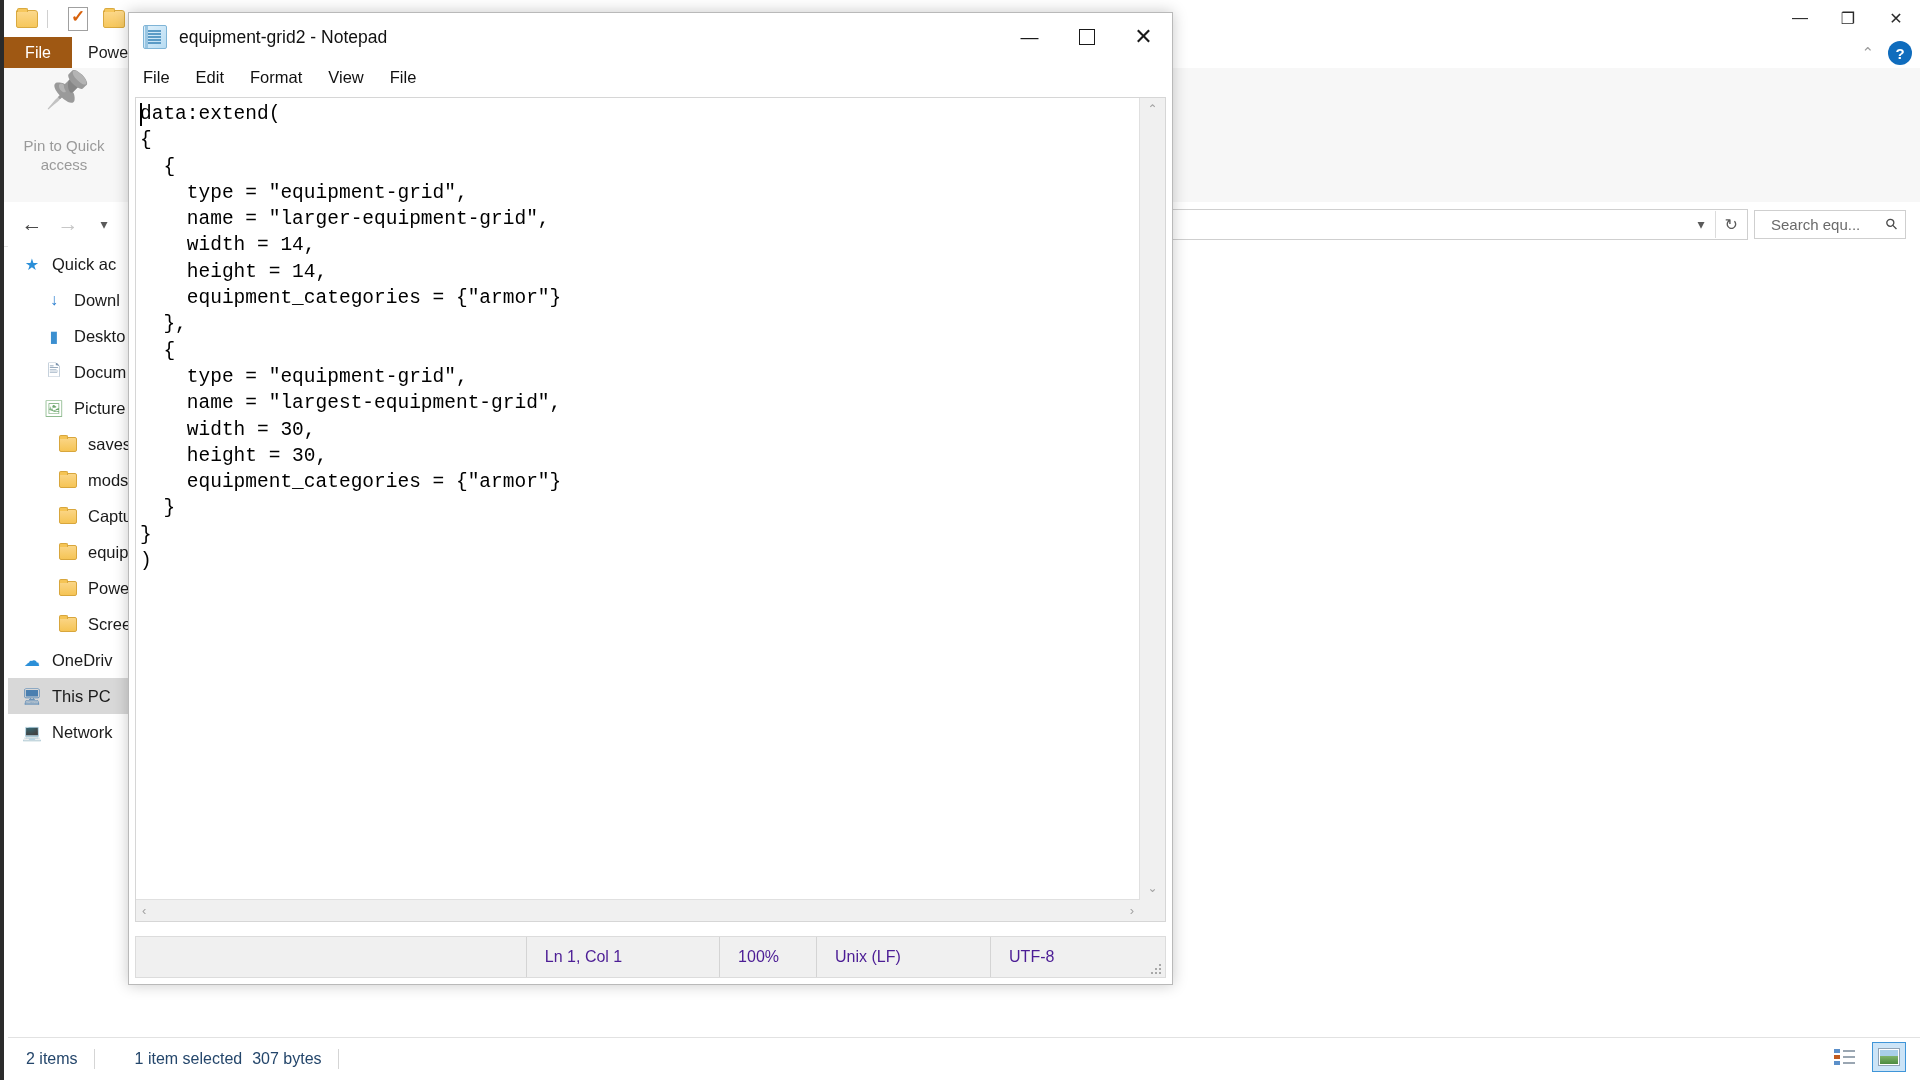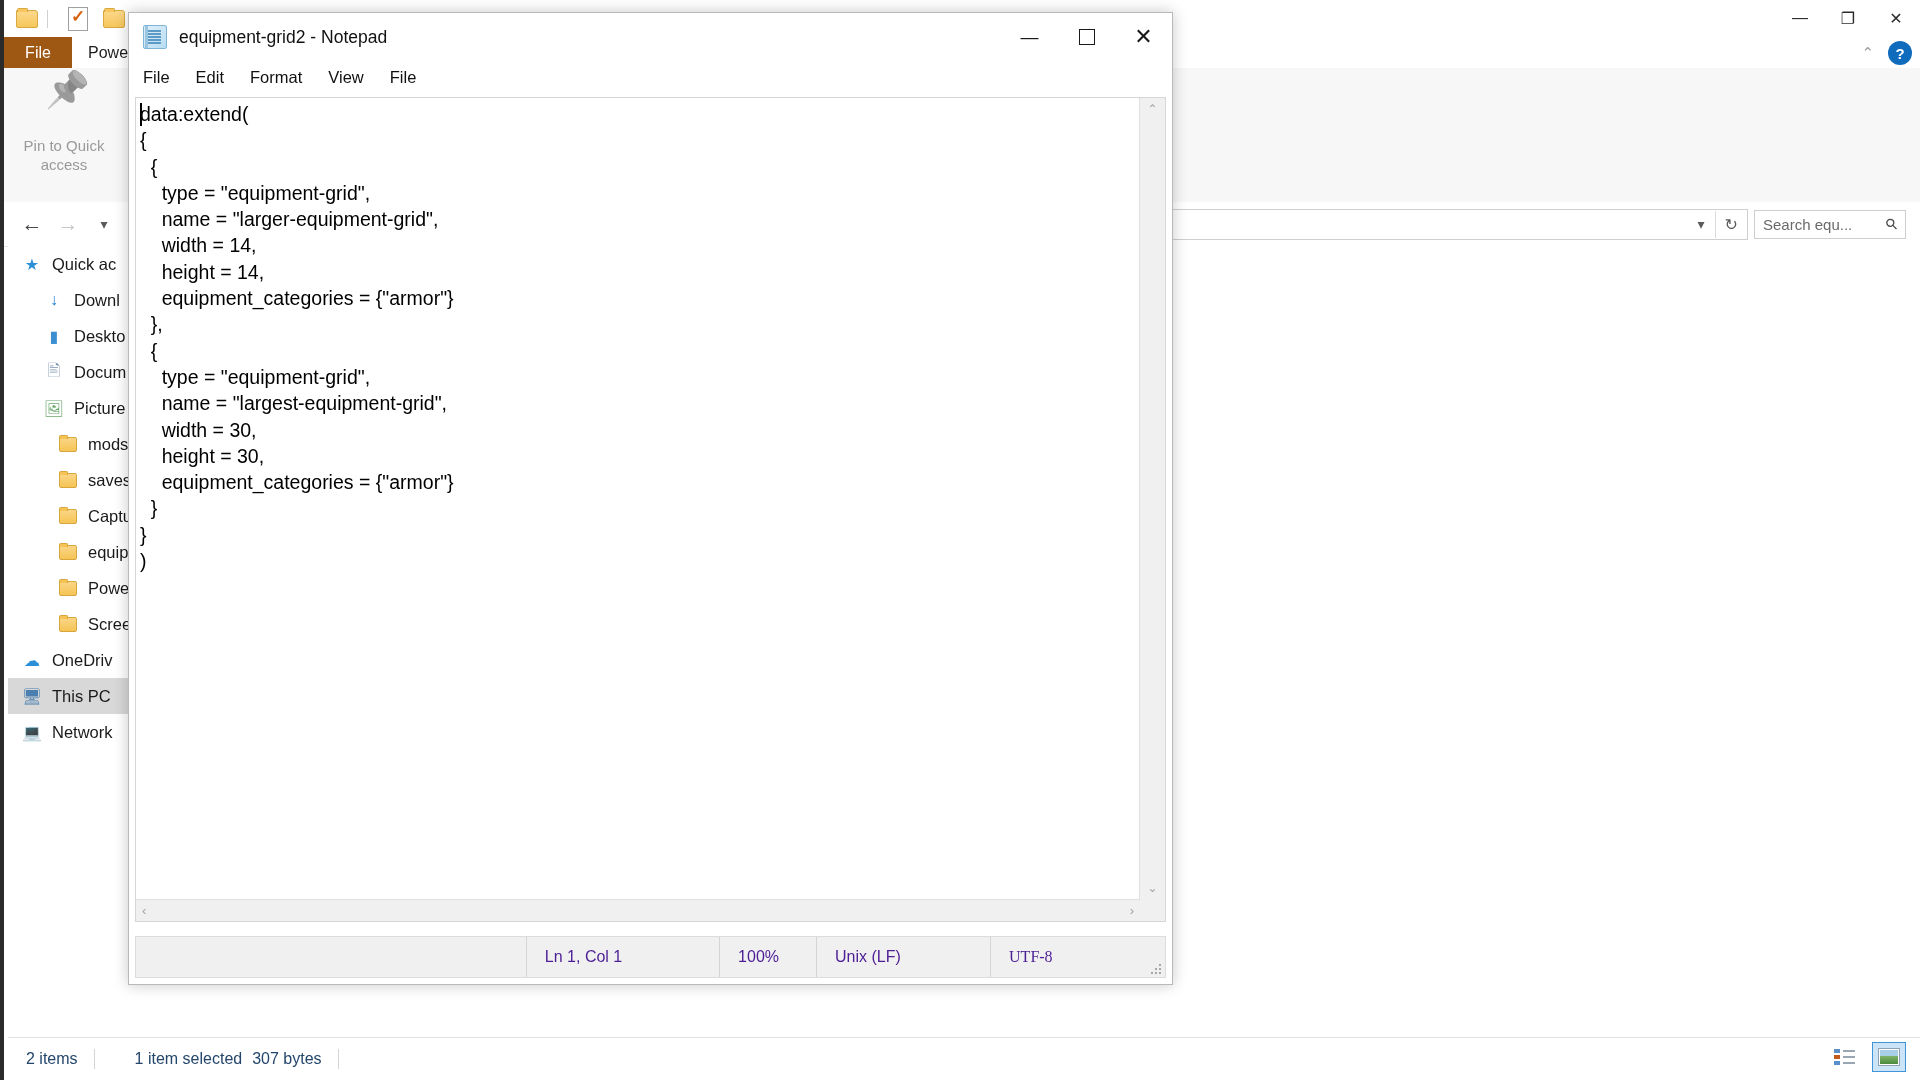--- a/index.html
+++ b/index.html
@@ -140,21 +140,21 @@
   .addr-refresh {
     border-left: 1px solid #dcdcdc; padding: 0 9px;
     color: #5a5a5a; font-size: 16px; line-height: 27px;
   }
   .search-box {
     width: 152px; height: 29px; margin-right: 14px;
     border: 1px solid #cfcfcf; background: #ffffff;
     display: flex; align-items: center; box-sizing: border-box;
     padding: 0 8px;
   }
-  .search-text { flex: 1; color: #6a6a6a; font-size: 15px; }
+  .search-text { flex: 1; color: #6a6a6a; font-size: 15px; margin-left: 8px; }
   .search-mag { color: #4a4a4a; font-size: 15px; transform: rotate(-45deg); }
 
   
   .exp-wincontrols {
     position: absolute; right: 0; top: 0;
     height: 36px; display: flex;
   }
   .exp-wc {
     width: 48px; height: 36px;
     display: flex; align-items: center; justify-content: center;
@@ -317,21 +317,21 @@
     position: absolute; left: 6px; right: 6px;
     top: 84px; bottom: 62px;
     background: #ffffff;
     border: 1px solid #d6d6d6;
     box-sizing: border-box;
     overflow: hidden;
   }
   .np-text {
     position: absolute; left: 4px; top: 3px; right: 26px; bottom: 22px;
     margin: 0; padding: 0;
-    font-family: Liberation Sans, sans-serif;
+    font-family: Liberation Mono, monospace;
     font-size: 19.5px;
     line-height: 26.3px;
     color: #000000;
     white-space: pre;
     overflow: hidden;
   }
   .caret {
     position: absolute; left: 4px; top: 5px;
     width: 1.6px; height: 23px; background: #000000;
   }
@@ -368,21 +368,21 @@
   .np-sb-cell {
     display: flex; align-items: center;
     font-size: 16px; color: #4c1d95;
     padding-left: 18px;
     border-right: 1px solid #d4d4d4;
     box-sizing: border-box;
   }
   .np-sb-pos  { width: 200px; }
   .np-sb-zoom { width: 100px; }
   .np-sb-eol  { width: 180px; }
-  .np-sb-enc  { width: 180px; border-right: none; font-family: Liberation Serif, serif; }
+  .np-sb-enc  { width: 180px; border-right: none; }
   .np-grip {
     position: absolute; right: 4px; bottom: 3px;
     width: 12px; height: 12px;
   }
   .np-grip span {
     position: absolute; width: 2.5px; height: 2.5px; background: #a8a8a8;
   }
 </style>
 </head>
 <body>
@@ -472,25 +472,25 @@
     <div class="tree-row l1">
       <span class="tree-ico ico-doc">🖹</span>
       <span>Docum</span>
     </div>
     <div class="tree-row l1">
       <span class="tree-ico ico-pic">🖼</span>
       <span>Picture</span>
     </div>
     <div class="tree-row l2">
       <span class="tree-ico"><span class="mini-folder"></span></span>
-      <span>mods</span>
+      <span>saves</span>
     </div>
     <div class="tree-row l2">
       <span class="tree-ico"><span class="mini-folder"></span></span>
-      <span>saves</span>
+      <span>mods</span>
     </div>
     <div class="tree-row l2">
       <span class="tree-ico"><span class="mini-folder"></span></span>
       <span>Captur</span>
     </div>
     <div class="tree-row l2">
       <span class="tree-ico"><span class="mini-folder"></span></span>
       <span>equipm</span>
     </div>
     <div class="tree-row l2">

